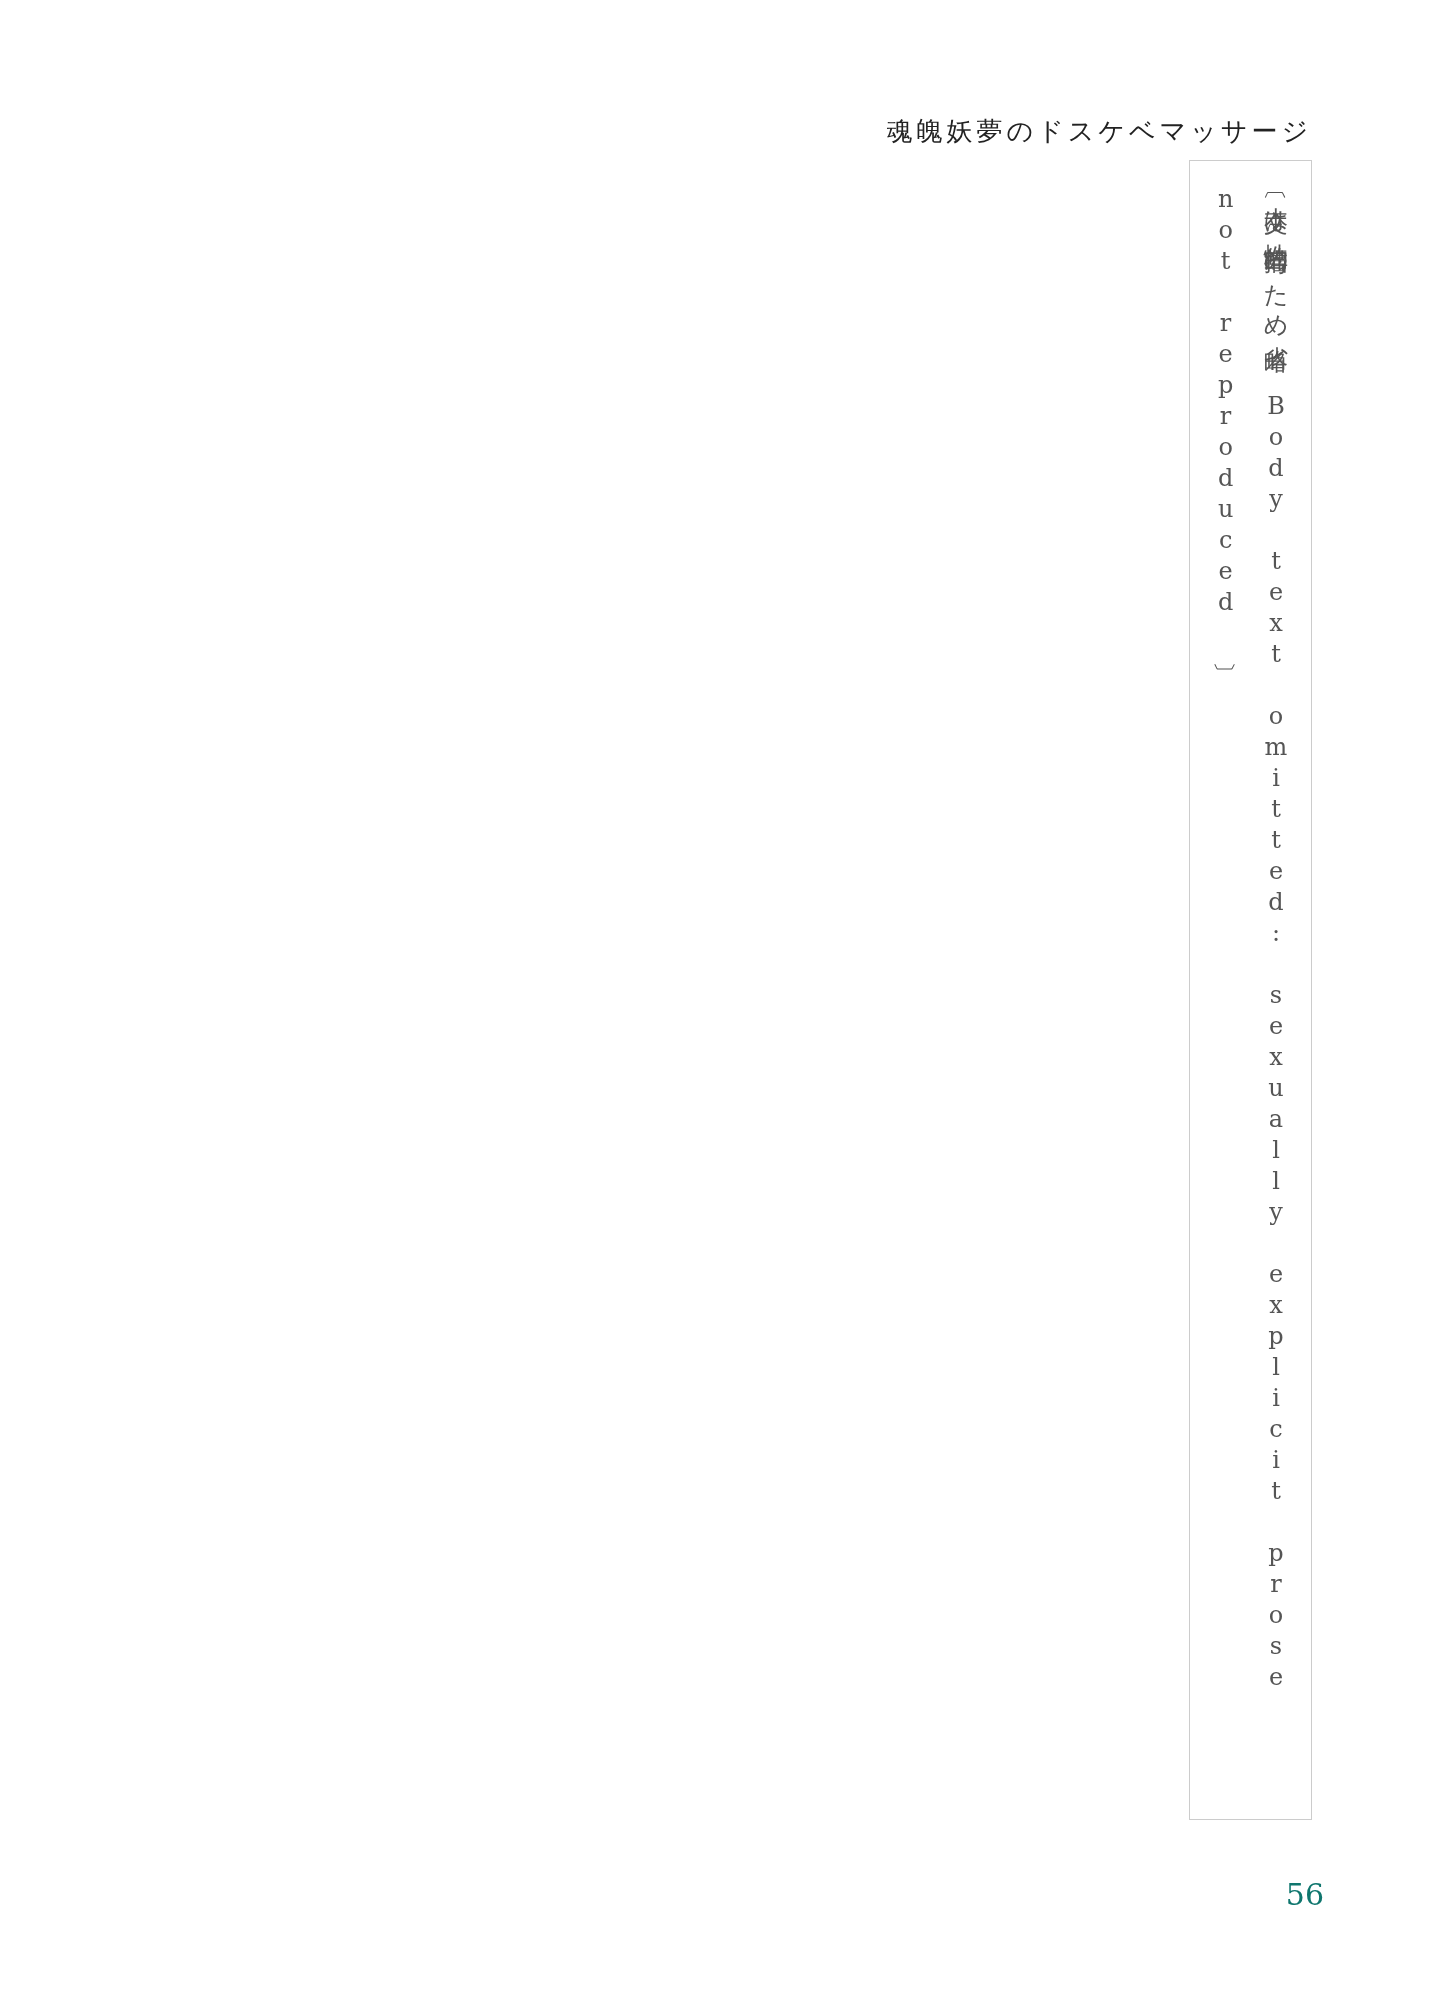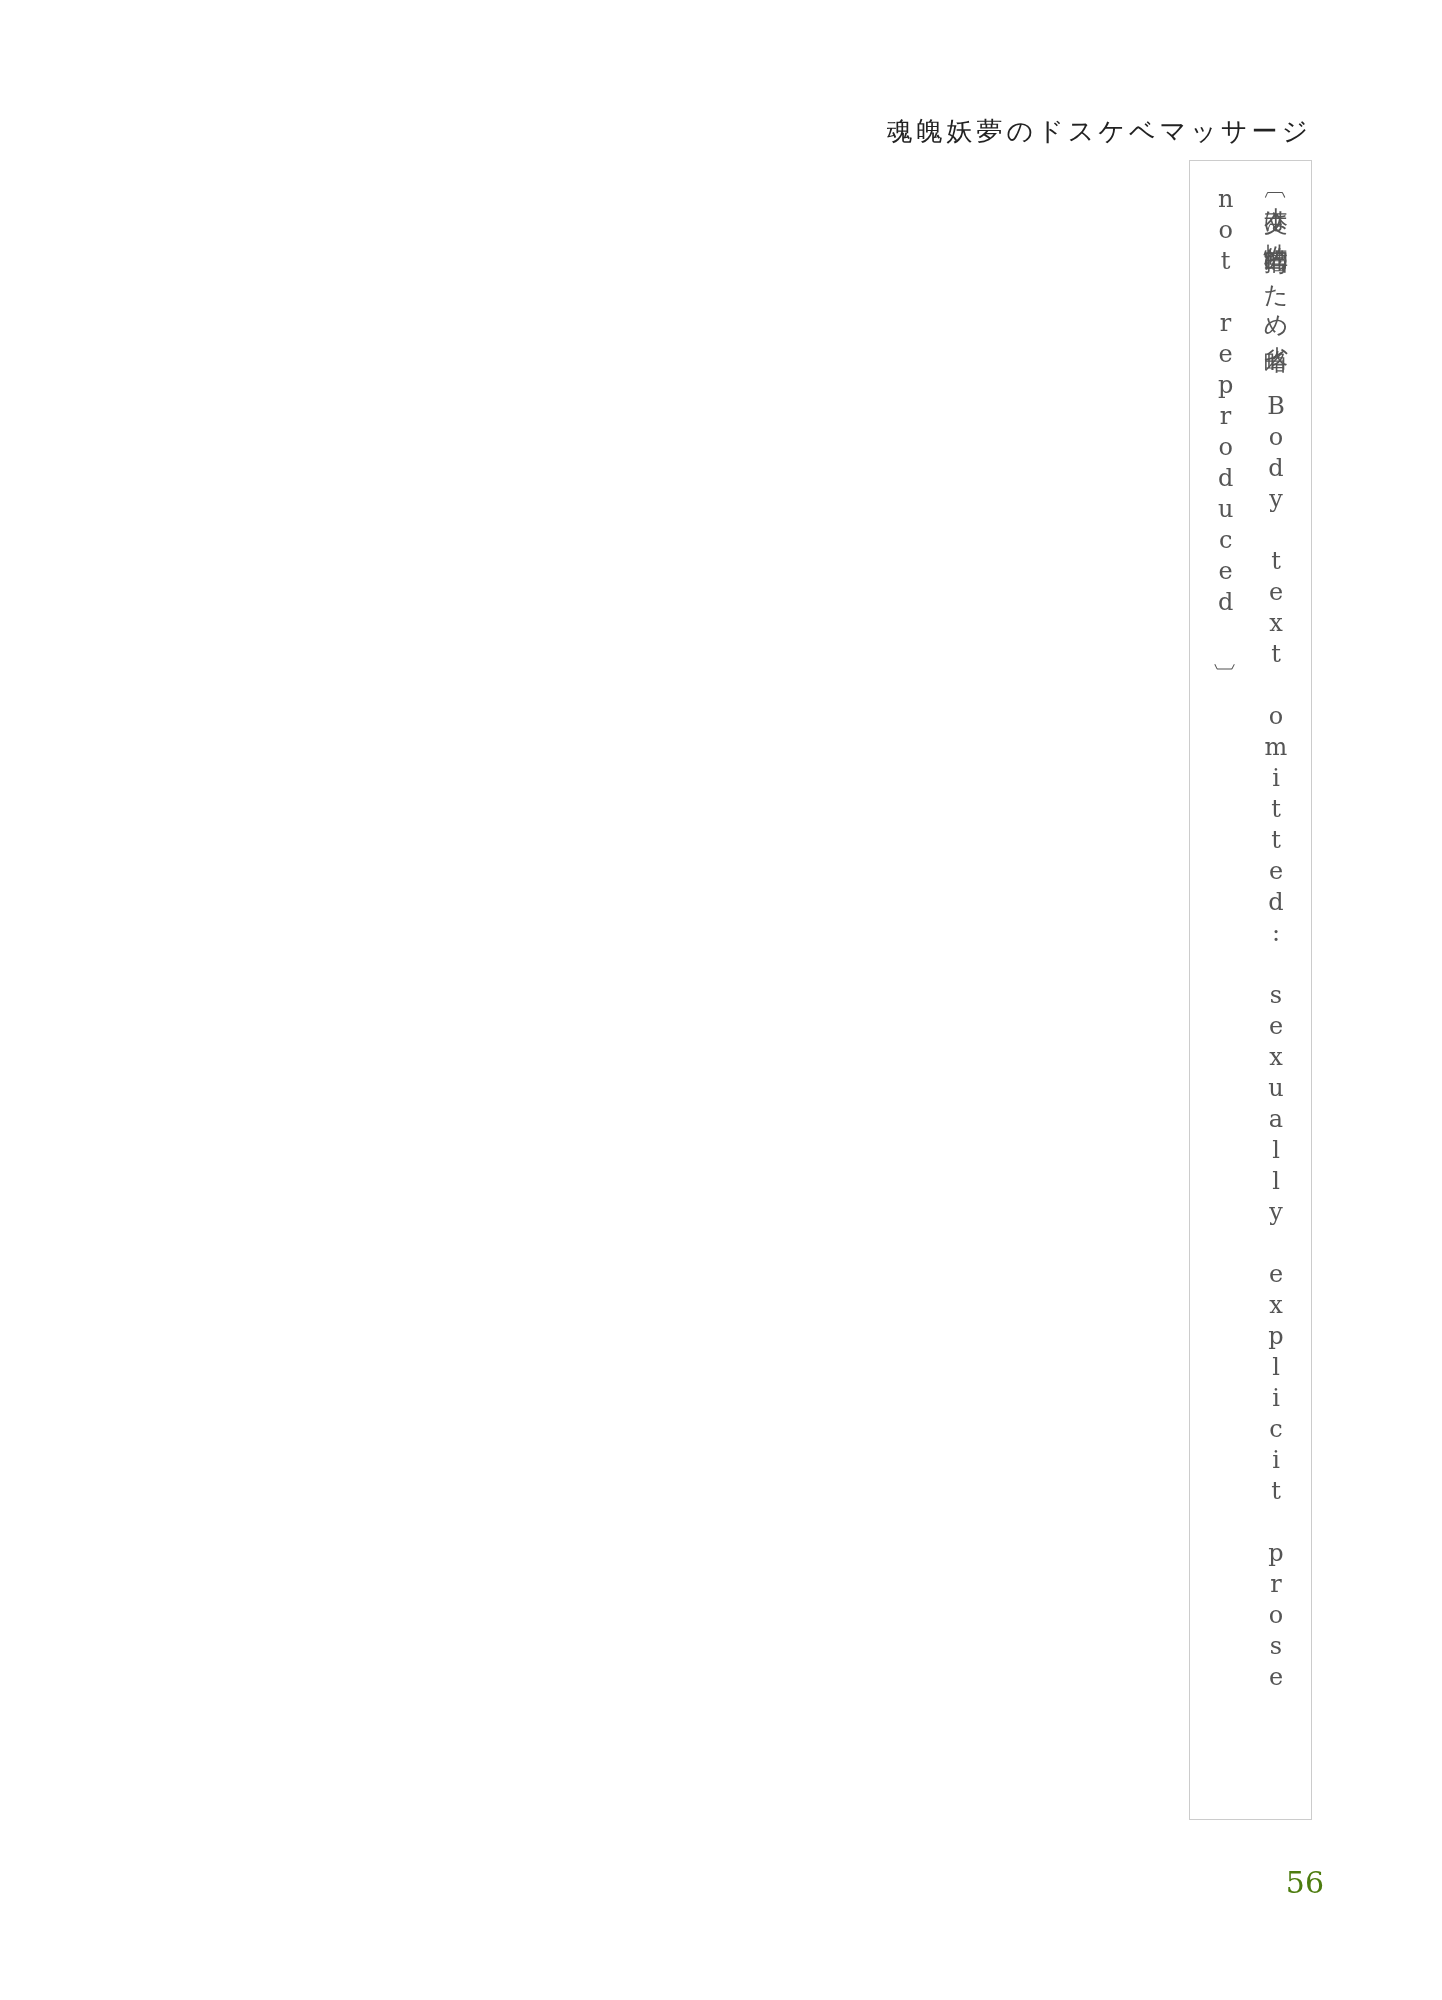--- a/index.html
+++ b/index.html
@@ -74,23 +74,23 @@
   }
   .body-block .notice-wrap {
     display: flex;
     height: 100%;
     justify-content: center;
   }
   
   .page-number {
     position: absolute;
     right: 118px;
-    bottom: 100px;
+    bottom: 88px;
     font-size: 30px;
-    color: #4d7c0f;
+    color: #0f766e;
   }
 </style>
 </head>
 <body>
 
 <div class="page">
 
   <div class="running-head">魂魄妖夢のドスケベマッサージ</div>
 
   <div class="body-block">

